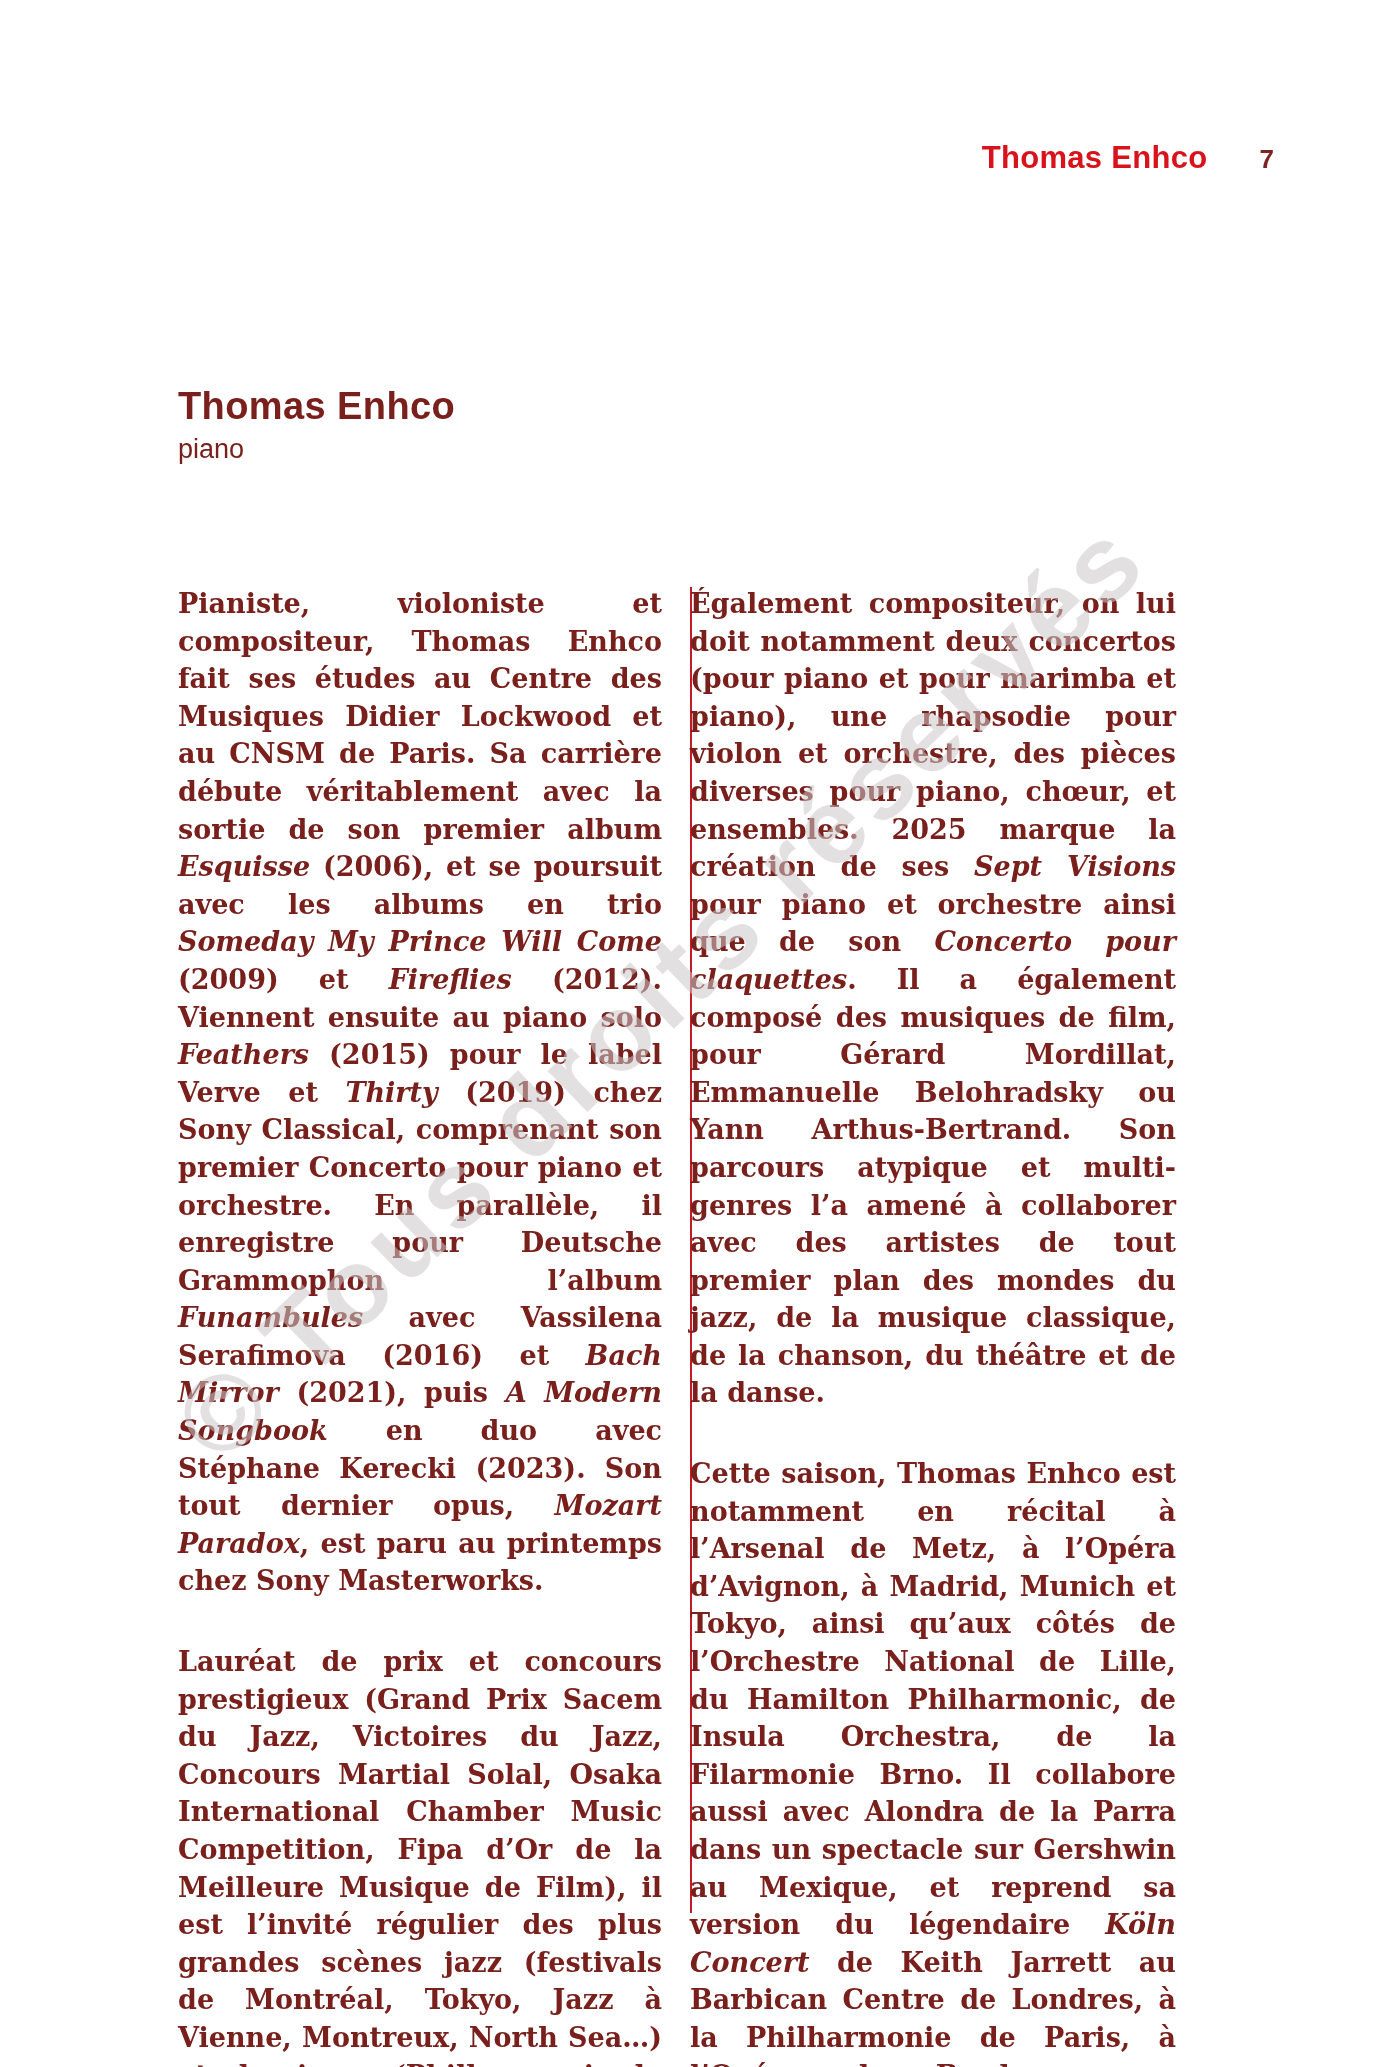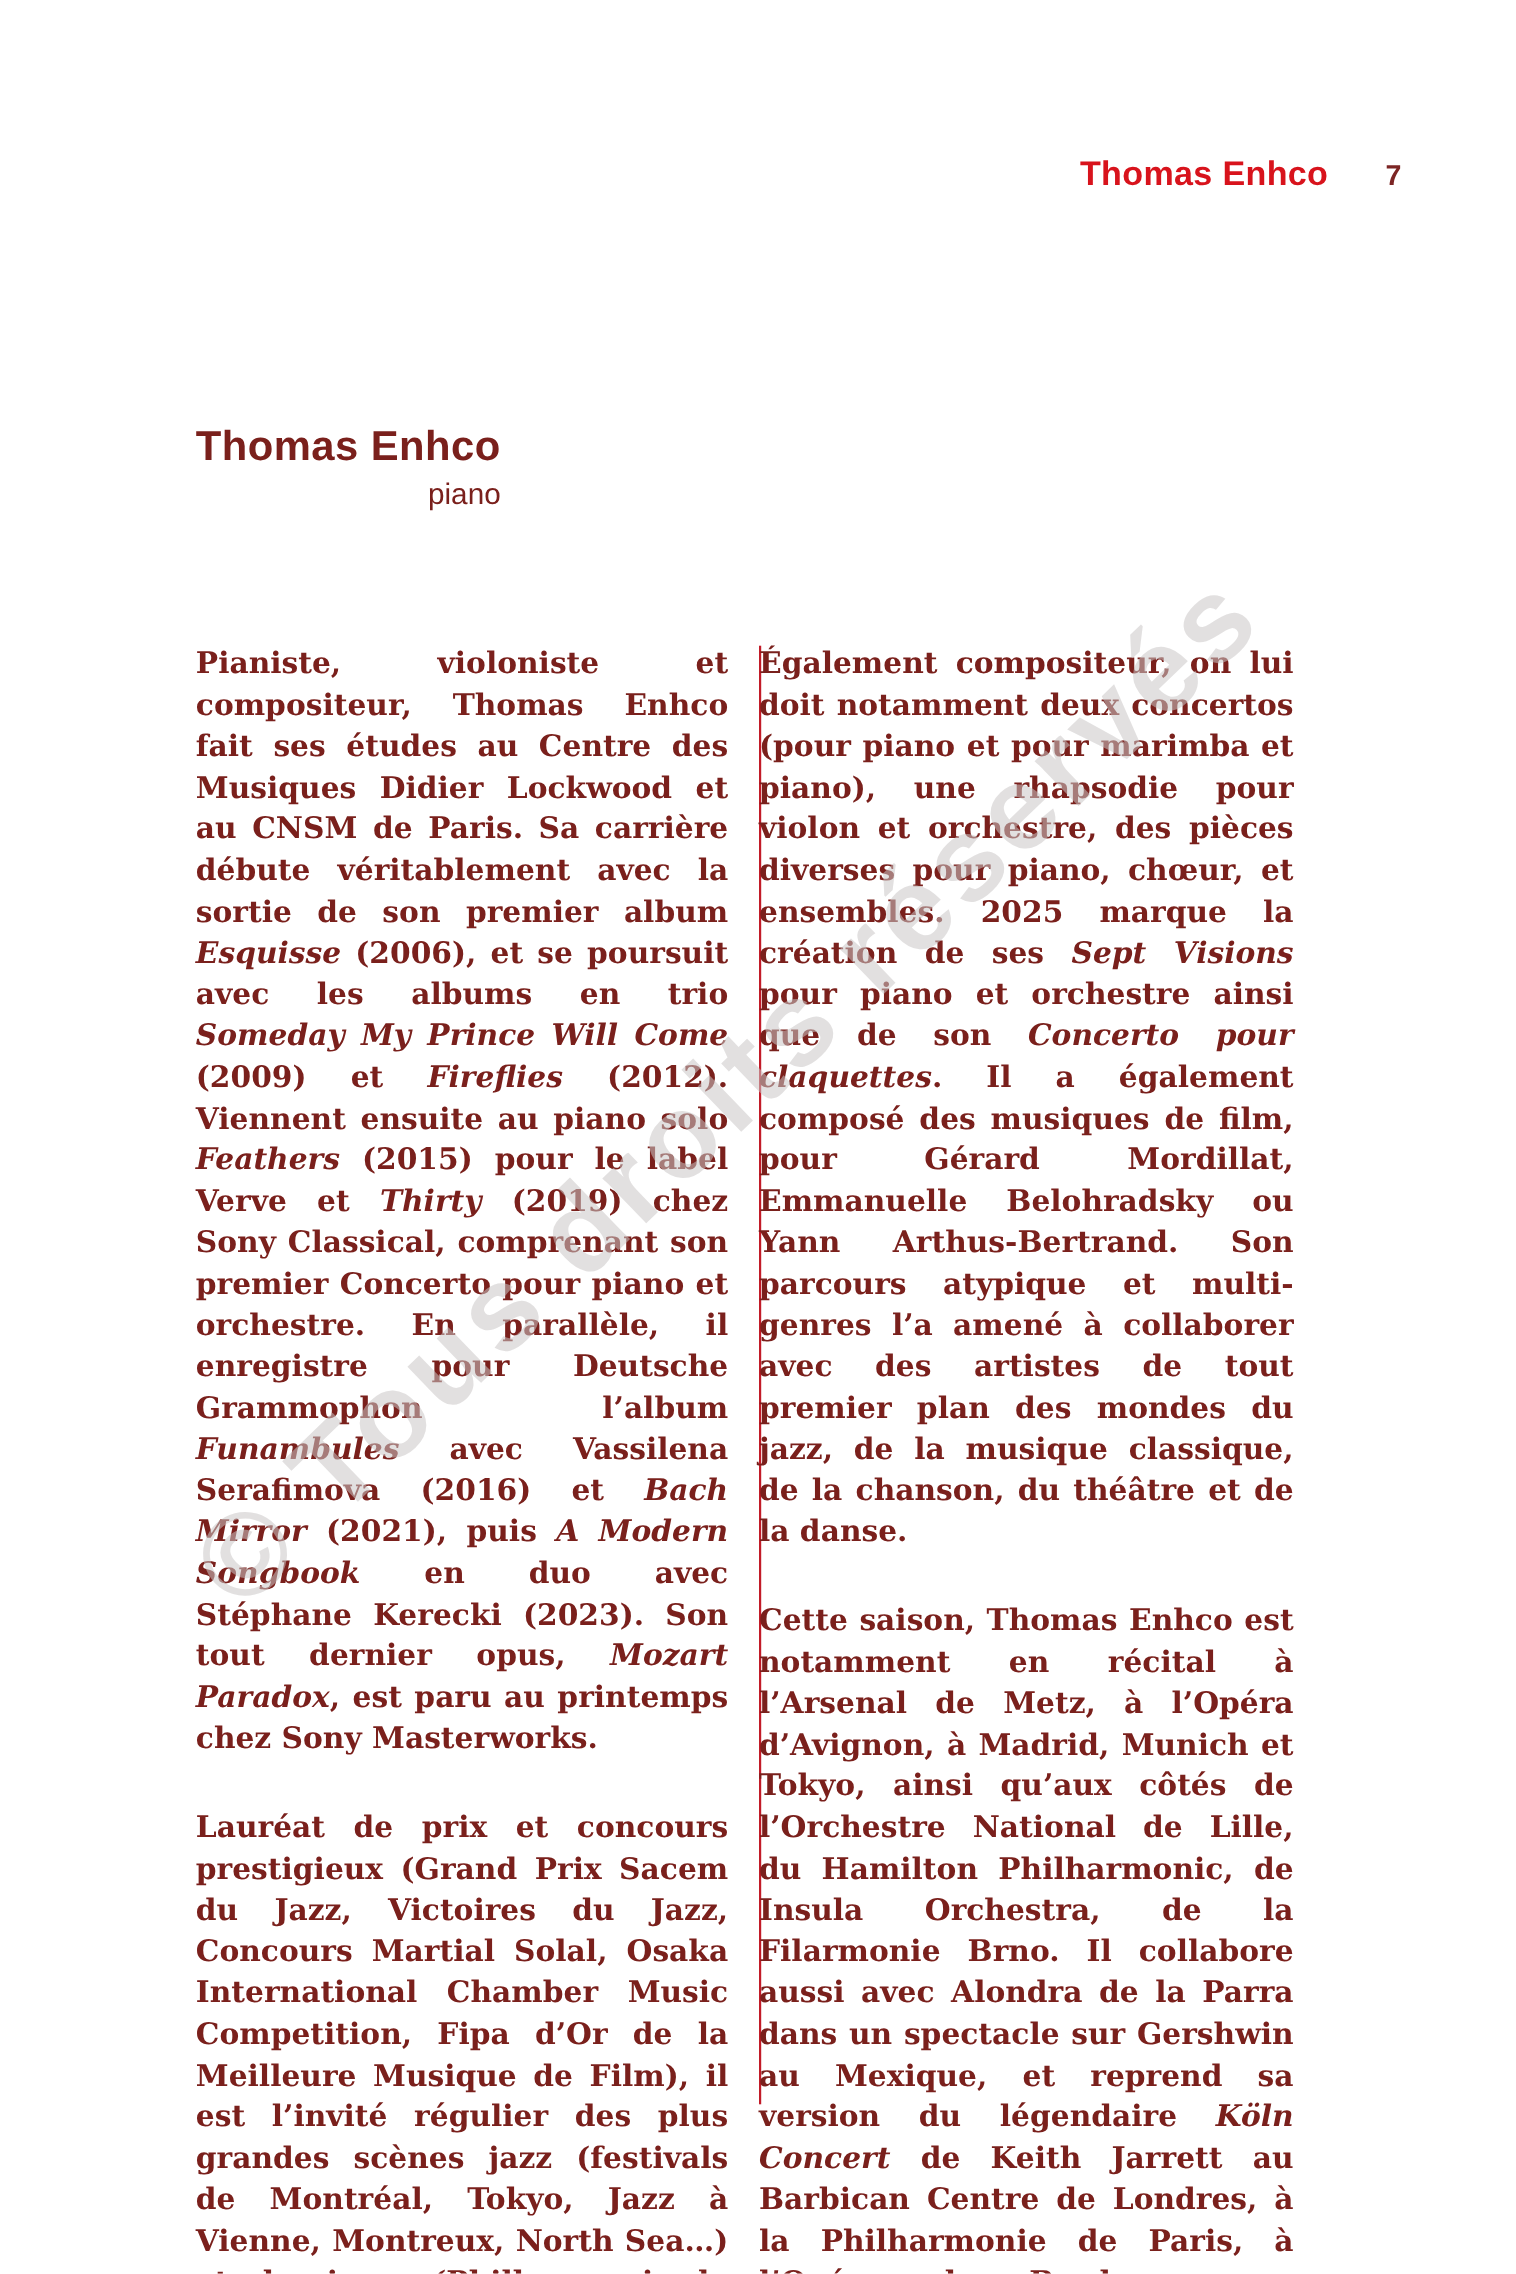--- a/index.html
+++ b/index.html
@@ -25,21 +25,21 @@
   }
   .running-header .rh-name{font-size:31px;color:var(--accent_red);letter-spacing:0.3px;}
   .running-header .rh-num{font-size:26px;color:var(--page_number_red);}
   
   .title-block{
     position:absolute;left:178px;top:386px;
     font-family:"Liberation Sans", sans-serif;
     color:var(--body_maroon);
   }
   .page-title{margin:0;font-size:38px;font-weight:bold;letter-spacing:0.4px;line-height:1.1;}
-  .page-subtitle{margin:7px 0 0 0;font-size:27px;font-weight:normal;line-height:1.1;text-align:right;}
+  .page-subtitle{margin:7px 0 0 0;font-size:27px;font-weight:normal;line-height:1.1;}
   
   .columns{position:absolute;left:178px;top:585px;width:1028px;}
   .col{
     position:absolute;top:0;
     color:var(--body_maroon);
     font-size:27px;line-height:37.6px;
     text-align:justify;text-justify:inter-word;
     hyphens:none;
   }
   .col-left{left:0;width:484px;}

